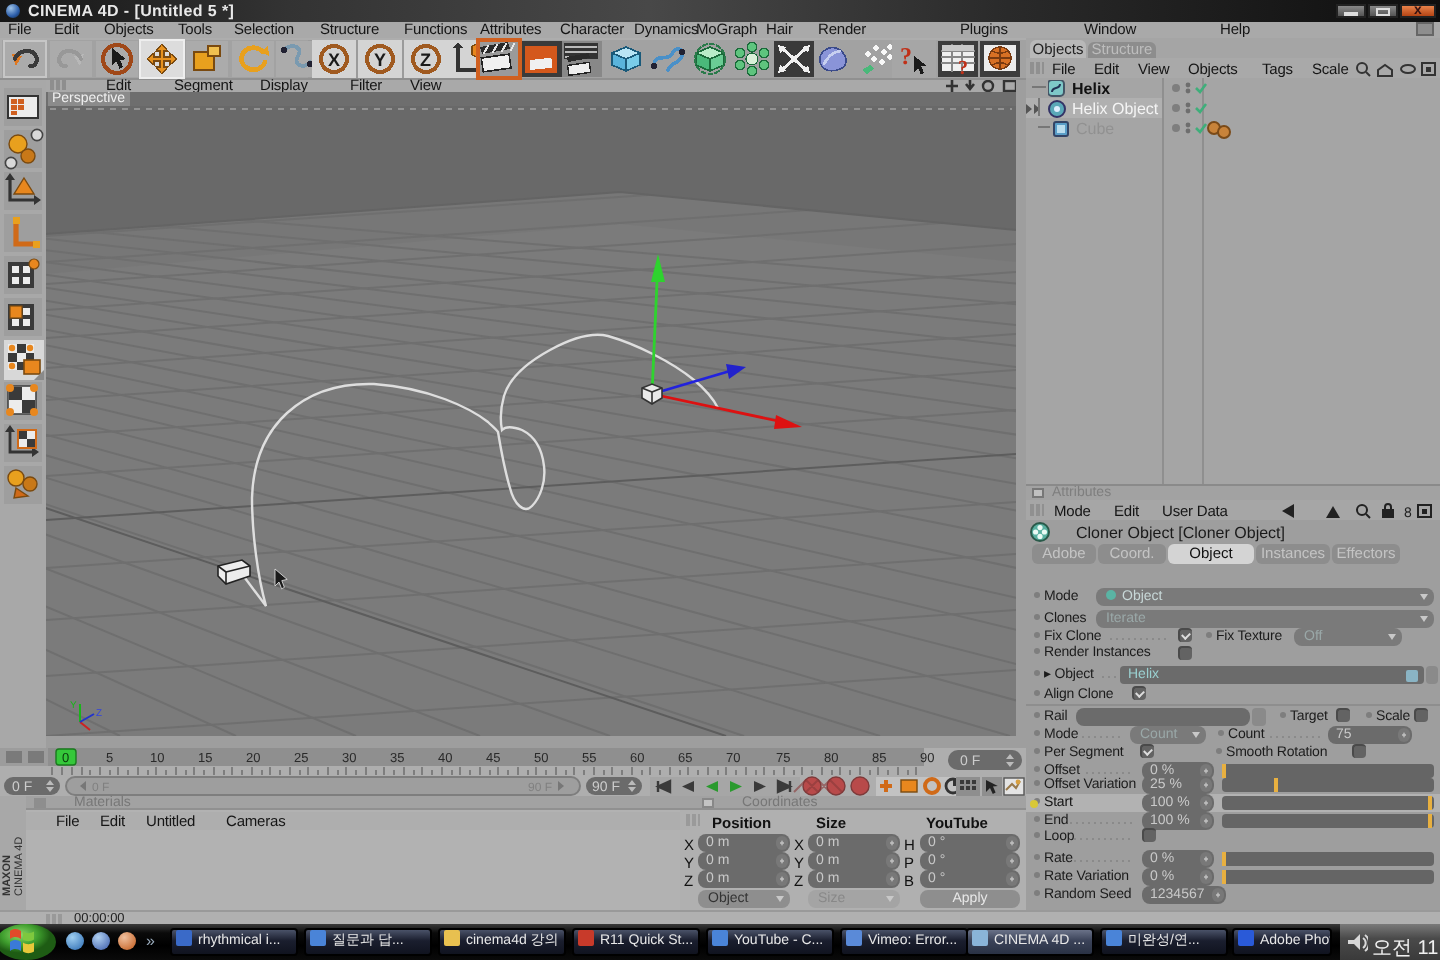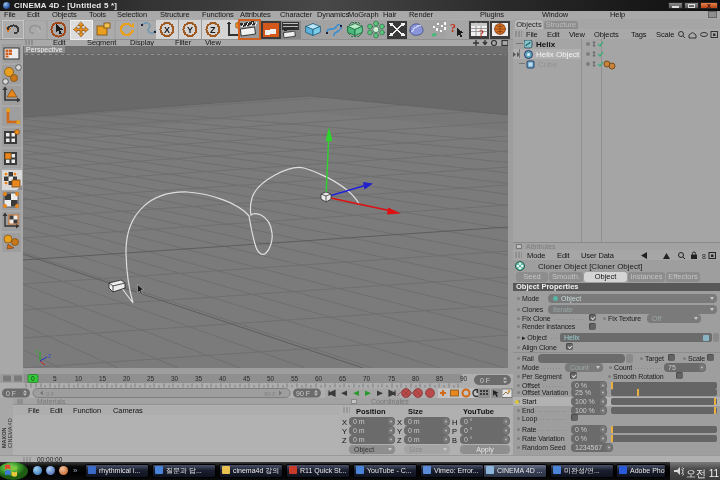--- a/index.html
+++ b/index.html
@@ -513,21 +513,21 @@
 <div class="abs" style="left:0;top:398px;width:347px;height:57px;background:#b2b2b2">
  <div class="abs" style="left:0;top:0;width:13px;height:57px;background:#a8a8a8"></div>
  <div class="abs" style="left:1px;top:50px;font-size:5.5px;color:#333;transform:rotate(-90deg);transform-origin:0 0;white-space:nowrap"><b>MAXON</b><br>CINEMA 4D</div>
  <div class="abs" style="left:13px;top:0;width:334px;height:7px;background:#a2a2a2;border-bottom:1px solid #909090">
   <div class="abs" style="left:4px;top:1px;width:6px;height:5px;background:#8e8e8e"></div>
   <div class="abs" style="left:24px;top:0;font-size:7px;color:#777">Materials</div>
  </div>
  <div class="abs" style="left:13px;top:8px;width:334px;height:9px;background:#aeaeae">
   <div class="mi" style="left:15px;top:1px">File</div>
         <div class="mi" style="left:37px;top:1px">Edit</div>
-        <div class="mi" style="left:60px;top:1px">Function</div>
+        <div class="mi" style="left:60px;top:1px">Untitled</div>
         <div class="mi" style="left:100px;top:1px">Cameras</div>
  </div>
 </div>
 
 <div class="abs" style="left:340px;top:398px;width:173px;height:57px;background:#b0b0b0" id="coords">
  <div class="abs" style="left:0;top:0;width:173px;height:7px;background:#a2a2a2;border-bottom:1px solid #909090">
   <div class="abs" style="left:11px;top:1px;width:6px;height:5px;background:#c4c4c4;border:1px solid #888"></div>
   <div class="abs" style="left:31px;top:0;font-size:7px;color:#777">Coordinates</div>
  </div>
  <div class="abs" style="left:3px;top:9px;width:7px;height:6px;background:repeating-linear-gradient(90deg,#9a9a9a 0 2px,#b0b0b0 2px 3px)"></div>
@@ -663,26 +663,25 @@
    </svg>
   </div>
   <svg class="abs" style="left:2px;top:19px" width="11" height="10">
           <circle cx="5" cy="5" r="4.5" fill="#58b0a0" stroke="#2a5a4a"></circle>
           <circle cx="5" cy="2.8" r="1.3" fill="#eafaf4"></circle>
           <circle cx="5" cy="7.2" r="1.3" fill="#eafaf4"></circle>
           <circle cx="2.8" cy="5" r="1.3" fill="#eafaf4"></circle>
           <circle cx="7.2" cy="5" r="1.3" fill="#eafaf4"></circle>
         </svg>
   <div class="abs" style="left:25px;top:20px;font-size:8px;color:#1a1a1a">Cloner Object [Cloner Object]</div>
-  <div class="atab" style="left:3px;top:30px;width:32px">Seed</div>
-  <div class="atab" style="left:36px;top:30px;width:34px">Smooth.</div>
+  <div class="atab" style="left:3px;top:30px;width:32px">Adobe</div>
+  <div class="atab" style="left:36px;top:30px;width:34px">Coord.</div>
   <div class="atab" style="left:71px;top:30px;width:43px;background:#d4d4d4;color:#111">Object</div>
   <div class="atab" style="left:115px;top:30px;width:37px">Instances</div>
   <div class="atab" style="left:153px;top:30px;width:34px">Effectors</div>
-  <div class="abs" style="left:0;top:41px;width:207px;height:8px;background:#585858;color:#f0f0f0;font-size:7.5px;font-weight:bold;line-height:8px;padding-left:3px">Object Properties</div>
 
   <div class="lbl" style="left:4px;top:53px">Mode</div>
   <div class="dd" style="left:35px;top:52px;width:169px;height:9px;color:#c8d8d8"><span style="display:inline-block;width:5px;height:5px;border-radius:3px;background:#5ab4a4;margin-right:3px"></span>Object</div>
 
   <div class="lbl" style="left:4px;top:64px">Clones</div>
   <div class="dd" style="left:35px;top:63px;width:169px;height:9px;color:#9aa8a8">Iterate</div>
 
   <div class="lbl" style="left:4px;top:73px">Fix Clone</div>
   <div class="dots" style="left:42px;top:77px;width:30px"></div>
   <div class="cb on" style="left:76px;top:72px"></div>

